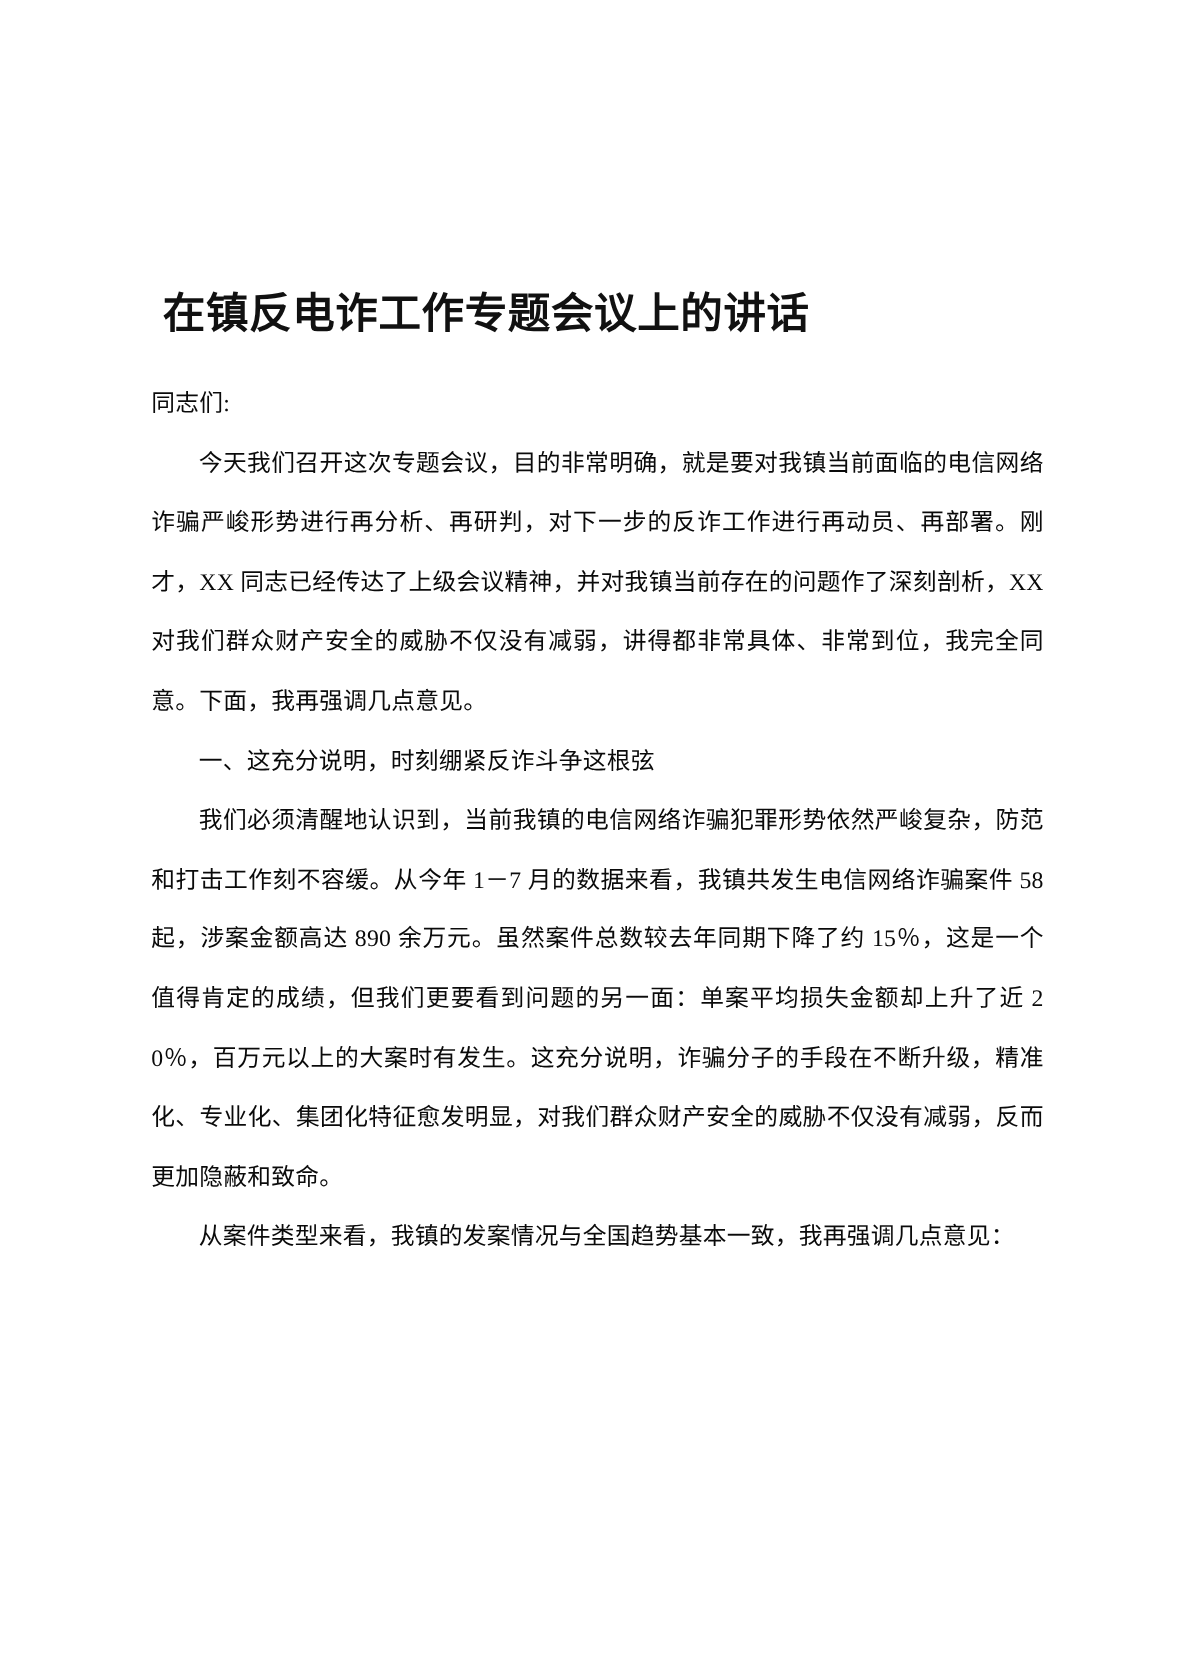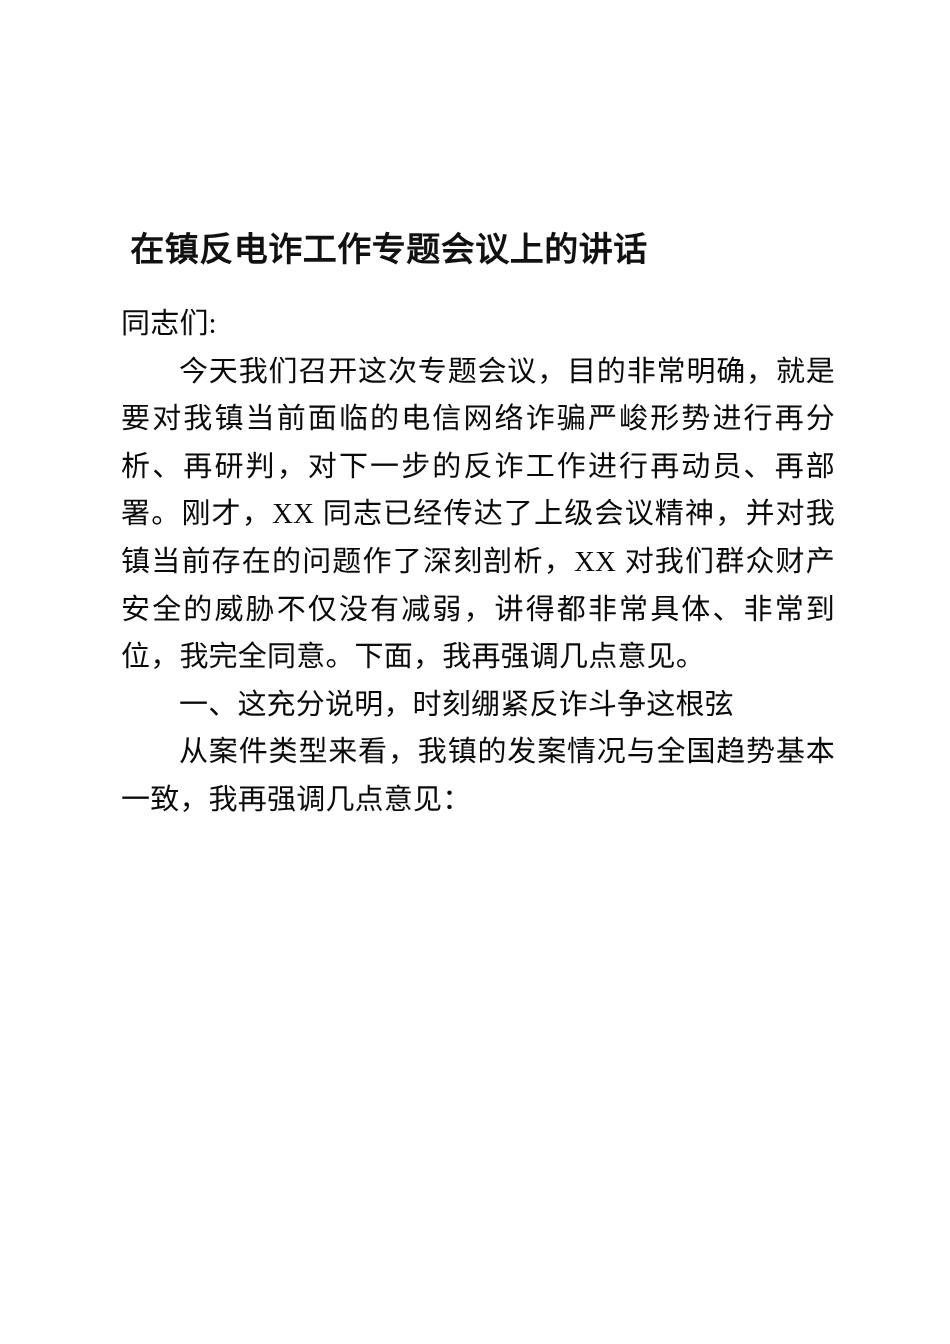--- a/index.html
+++ b/index.html
@@ -21,39 +21,39 @@
     -webkit-font-smoothing: antialiased;
   }
 
   
   .doc-title {
     position: absolute;
     left: 0;
     top: 205px;
     width: 778px;
     text-align: center;
-    font-family: Liberation Mono, monospace;
+    font-family: Liberation Serif, serif;
     font-size: 34px;
     font-weight: 700;
     letter-spacing: 0.5px;
     line-height: 48px;
     white-space: nowrap;
     color: #111111;
   }
 
   
   .doc-body {
     position: absolute;
     left: 121px;
     top: 300px;
     width: 714px;
   }
 
   .para {
-    font-size: 29px;
+    font-size: 19px;
     line-height: 47.6px;
     text-align: justify;
     text-justify: inter-ideograph;
     letter-spacing: 0.2px;
     margin: 0;
     color: #0a0a0a;
     word-break: break-all;
   }
 
   .para.indent {
@@ -77,18 +77,19 @@
   <h1 class="doc-title">在镇反电诈工作专题会议上的讲话</h1>
 
   <div class="doc-body">
 
     <p class="para no-indent">同志们:</p>
 
     <p class="para indent">今天我们召开这次专题会议，目的非常明确，就是要对我镇当前面临的电信网络诈骗严峻形势进行再分析、再研判，对下一步的反诈工作进行再动员、再部署。刚才，XX 同志已经传达了上级会议精神，并对我镇当前存在的问题作了深刻剖析，XX 对我们群众财产安全的威胁不仅没有减弱，讲得都非常具体、非常到位，我完全同意。下面，我再强调几点意见。</p>
 
     <p class="para heading">一、这充分说明，时刻绷紧反诈斗争这根弦</p>
 
+    <p class="para indent">我们必须清醒地认识到，当前我镇的电信网络诈骗犯罪形势依然严峻复杂，防范和打击工作刻不容缓。从今年 1－7 月的数据来看，我镇共发生电信网络诈骗案件 58 起，涉案金额高达 890 余万元。虽然案件总数较去年同期下降了约 15％，这是一个值得肯定的成绩，但我们更要看到问题的另一面：单案平均损失金额却上升了近 20％，百万元以上的大案时有发生。这充分说明，诈骗分子的手段在不断升级，精准化、专业化、集团化特征愈发明显，对我们群众财产安全的威胁不仅没有减弱，反而更加隐蔽和致命。</p>
 
     <p class="para indent">从案件类型来看，我镇的发案情况与全国趋势基本一致，我再强调几点意见：</p>
 
   </div>
 
 </div>
 
 </body></html>

